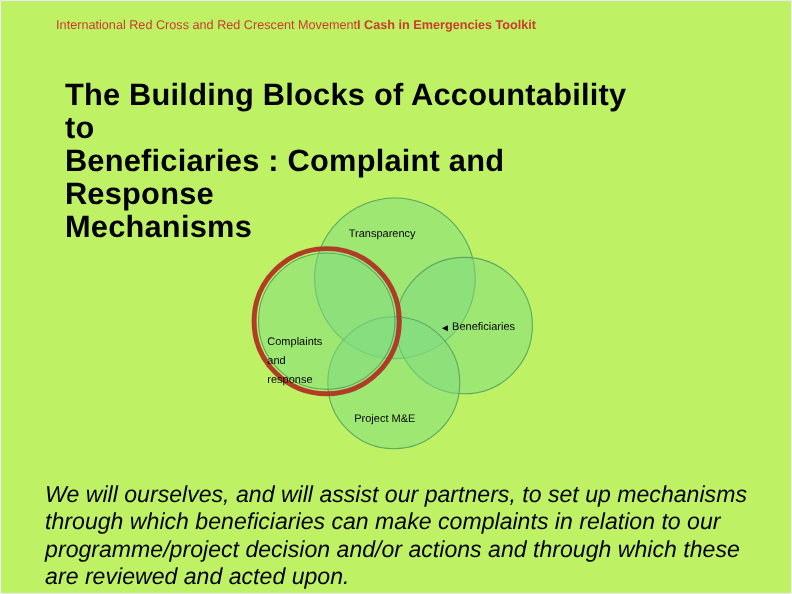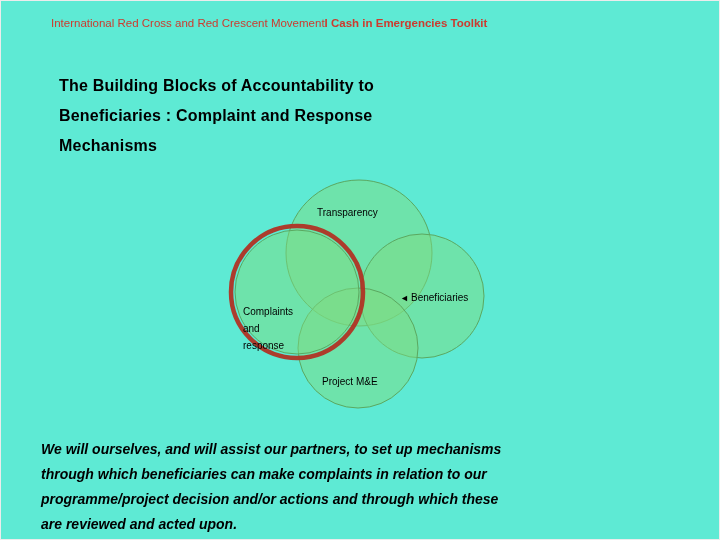--- a/index.html
+++ b/index.html
@@ -3,42 +3,42 @@
 <meta charset="utf-8">
 <style>
   * { margin: 0; padding: 0; box-sizing: border-box; }
   html, body { background: #ffffff; }
   body { font-family: "Liberation Sans", sans-serif; }
 
   .slide {
     position: relative;
     width: 720px;
     height: 540px;
-    background: #5eead4;
+    background: #bef264;
     border: 1px solid #ececec;
     overflow: hidden;
     padding-left: 40px;
   }
 
   .header {
     position: absolute;
     left: 50px;
     top: 16px;
     font-size: 11.5px;
     color: #cc3b2f;
     white-space: nowrap;
   }
   .header .toolkit { font-weight: bold; }
 
   .title {
     position: absolute;
     left: 58px;
     top: 70px;
     width: 540px;
-    font-size: 16px;
+    font-size: 28px;
     font-weight: bold;
     color: #000000;
     line-height: 30px;
     white-space: pre-line;
     letter-spacing: 0.2px;
   }
 
   .venn-svg {
     position: absolute;
     left: 0;
@@ -65,22 +65,22 @@
     font-size: 9px;
     color: #000000;
     line-height: 12px;
   }
 
   .footer {
     position: absolute;
     left: 40px;
     top: 436px;
     width: 650px;
-    font-size: 14px;
-    font-weight: bold;
+    font-size: 21px;
+    font-weight: normal;
     font-style: italic;
     color: #000000;
     line-height: 25px;
     white-space: pre-line;
   }
 </style>
 </head>
 <body>
 
 <div class="slide">

